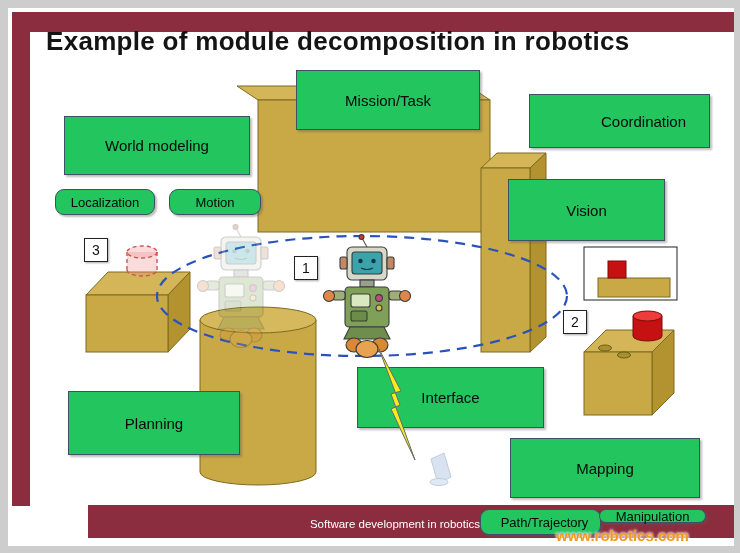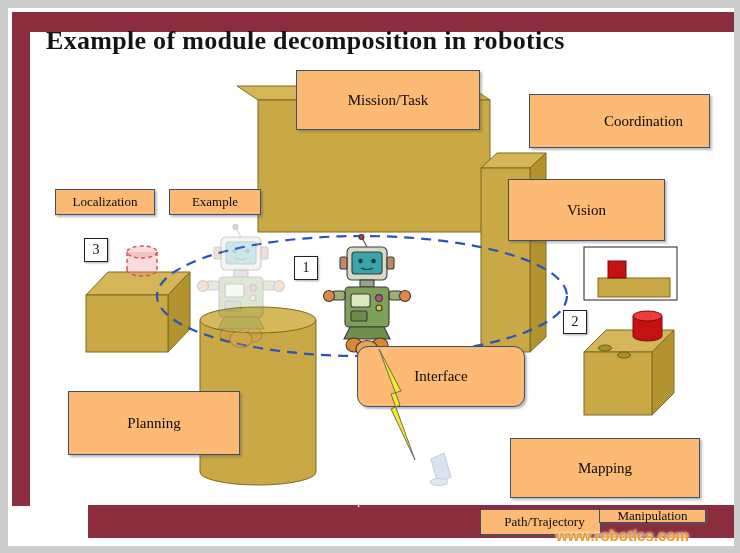--- a/index.html
+++ b/index.html
@@ -1,49 +1,49 @@
 <!DOCTYPE html>
 <html><head>
 <meta charset="utf-8">
 <style>
   html,body{margin:0;padding:0;background:#cdcdcd;font-family:"Liberation Sans",sans-serif;}
   #page{position:relative;width:740px;height:553px;background:#cdcdcd;overflow:hidden;}
-  #slide{position:absolute;left:8px;top:8px;width:726px;height:538px;background:#ffffff;font-family:Liberation Serif, serif;}
+  #slide{position:absolute;left:8px;top:8px;width:726px;height:538px;background:#ffffff;}
   .bar{position:absolute;background:#8c2d3f;z-index:2;}
   #bar-top{left:22px;top:4px;width:704px;height:20px;}
   #bar-left{left:4px;top:4px;width:18px;height:494px;}
   #bar-bottom{left:80px;top:497px;width:646px;height:33px;}
   #title{position:absolute;left:38px;top:18px;margin:0;font-size:26px;font-weight:bold;
          letter-spacing:.3px;color:#141414;z-index:2;white-space:nowrap;}
   #scene,#overlay{position:absolute;left:0;top:0;width:726px;height:538px;}
   #scene{z-index:1;}
   #overlay{z-index:4;pointer-events:none;}
-  .box{position:absolute;background:#fdba74;border:1.5px solid #3e5066;z-index:3;
+  .box{position:absolute;background:#22c55e;border:1.5px solid #3e5066;z-index:3;
        display:flex;align-items:center;justify-content:center;font-size:15px;color:#0a0a0a;
        box-shadow:2px 2px 2px rgba(90,90,90,.40);box-sizing:border-box;}
-  .box.small{font-size:13px;}
+  .box.small{font-size:13px;border-radius:9px;}
   #box-mission{left:288px;top:62px;width:184px;height:60px;}
   #box-coordination{left:521px;top:86px;width:181px;height:54px;padding-left:48px;}
   #box-world{left:56px;top:108px;width:186px;height:59px;}
   #box-localization{left:47px;top:181px;width:100px;height:26px;}
   #box-mapping{left:161px;top:181px;width:92px;height:26px;}
   #box-vision{left:500px;top:171px;width:157px;height:62px;}
-  #box-interface{left:349px;top:338px;width:168px;height:61px;border-radius:11px;}
+  #box-interface{left:349px;top:359px;width:187px;height:61px;}
   #box-planning{left:60px;top:383px;width:172px;height:64px;}
   #box-motion{left:502px;top:430px;width:190px;height:60px;}
   #box-path{left:472px;top:501px;width:121px;height:26px;padding-left:8px;}
   #box-manipulation{left:591px;top:501px;width:107px;height:14px;}
   .marker{position:absolute;width:24px;height:24px;background:#ffffff;border:1px solid #222;
           z-index:3;display:flex;align-items:center;justify-content:center;font-size:14px;
           color:#111;box-shadow:1px 1px 2px rgba(0,0,0,.35);box-sizing:border-box;}
   #marker-3{left:76px;top:230px;}
   #marker-1{left:286px;top:248px;}
   #marker-2{left:555px;top:302px;}
-  #footer-caption{position:absolute;left:232px;top:479px;width:240px;height:26px;line-height:26px;
-          text-align:center;font-size:11.5px;color:#ffffff;z-index:3;}
+  #footer-caption{position:absolute;left:232px;top:503px;width:240px;height:26px;line-height:26px;
+          text-align:right;font-size:11.5px;color:#ffffff;z-index:3;}
   #watermark{position:absolute;left:556px;top:527px;font-size:15px;font-weight:bold;color:#f09a20;
           z-index:5;text-shadow:0 0 3px #fff,0 0 3px #fff;white-space:nowrap;}
 </style>
 </head>
 <body>
 
 <div id="page">
   <div id="slide">
 
     <div class="bar" id="bar-top"></div>
@@ -129,22 +129,23 @@
         <line x1="149" y1="244" x2="149" y2="262" stroke="#cc5555" stroke-width="1.4" stroke-dasharray="4 3"></line>
         <path d="M119,262 A15,6 0 0 0 149,262" fill="none" stroke="#cc5555" stroke-width="1.4" stroke-dasharray="4 3"></path>
       </g>
 
       <use href="#robot-def" transform="translate(-126,-10)" opacity="0.25"></use>
       <use href="#robot-def"></use>
     </svg>
 
     <div class="box" id="box-mission">Mission/Task</div>
     <div class="box" id="box-coordination">Coordination</div>
+    <div class="box" id="box-world">World modeling</div>
     <div class="box small" id="box-localization">Localization</div>
-    <div class="box small" id="box-mapping">Example</div>
+    <div class="box small" id="box-mapping">Motion</div>
     <div class="box" id="box-vision">Vision</div>
     <div class="box" id="box-interface">Interface</div>
     <div class="box" id="box-planning">Planning</div>
     <div class="box" id="box-motion">Mapping</div>
     <div class="box small" id="box-path">Path/Trajectory</div>
     <div class="box small" id="box-manipulation">Manipulation</div>
 
     <div class="marker" id="marker-3">3</div>
     <div class="marker" id="marker-1">1</div>
     <div class="marker" id="marker-2">2</div>

